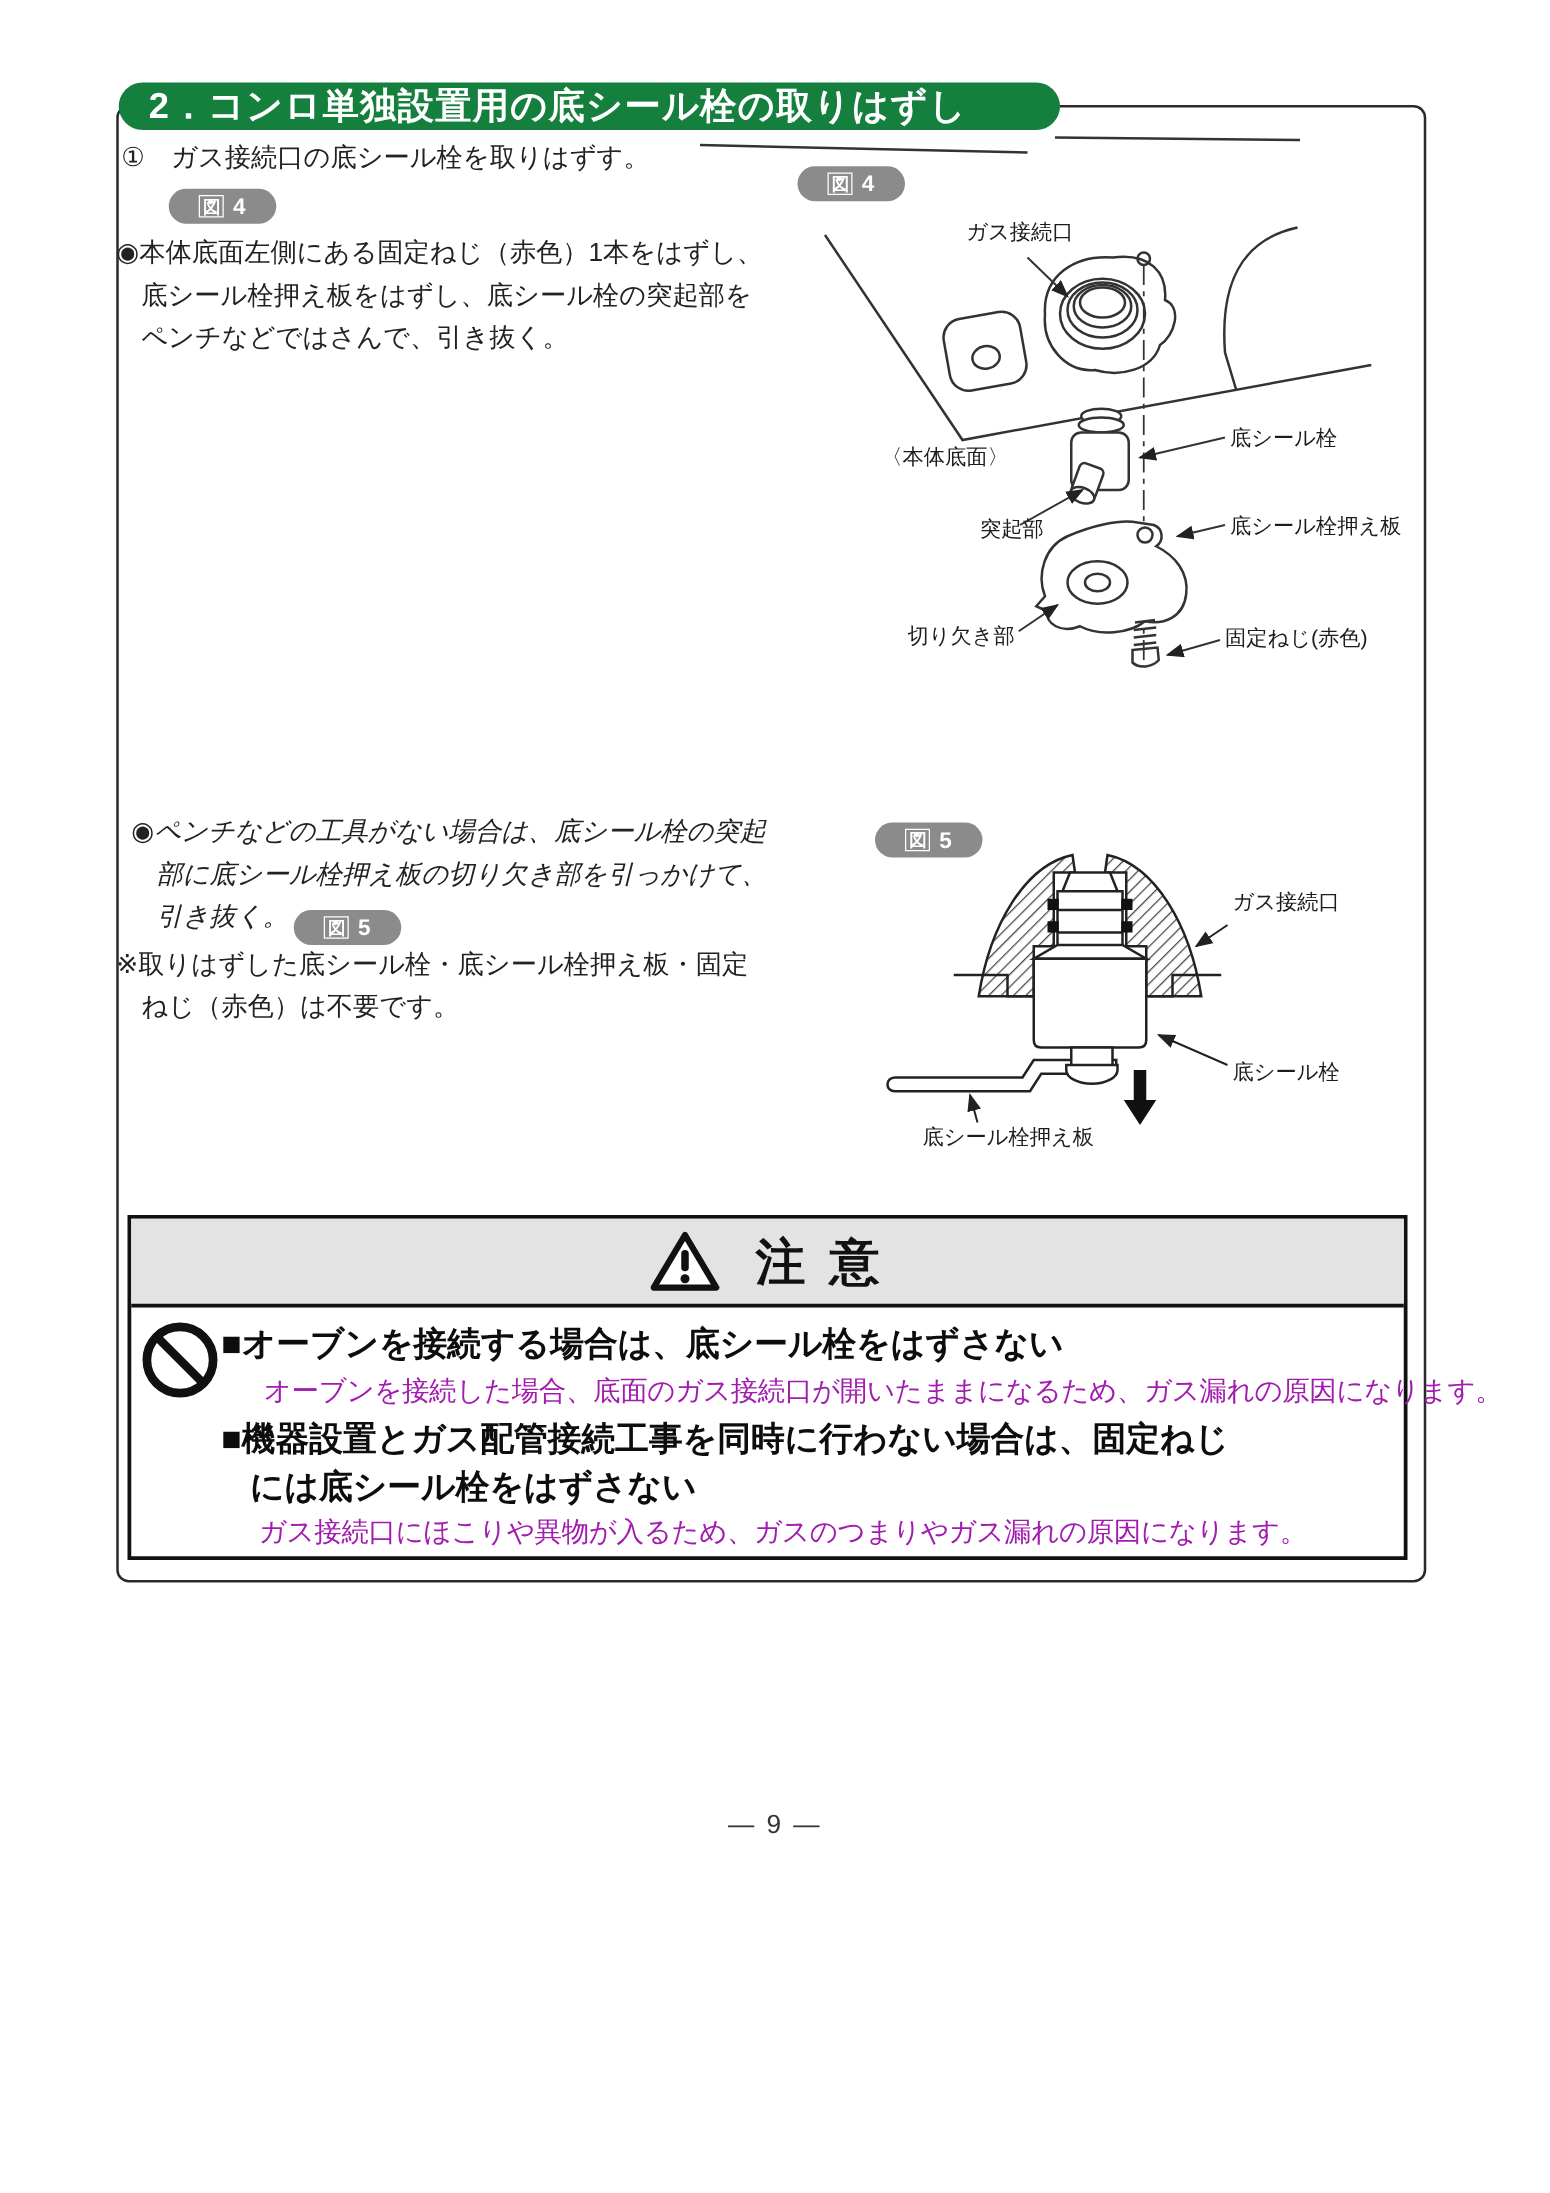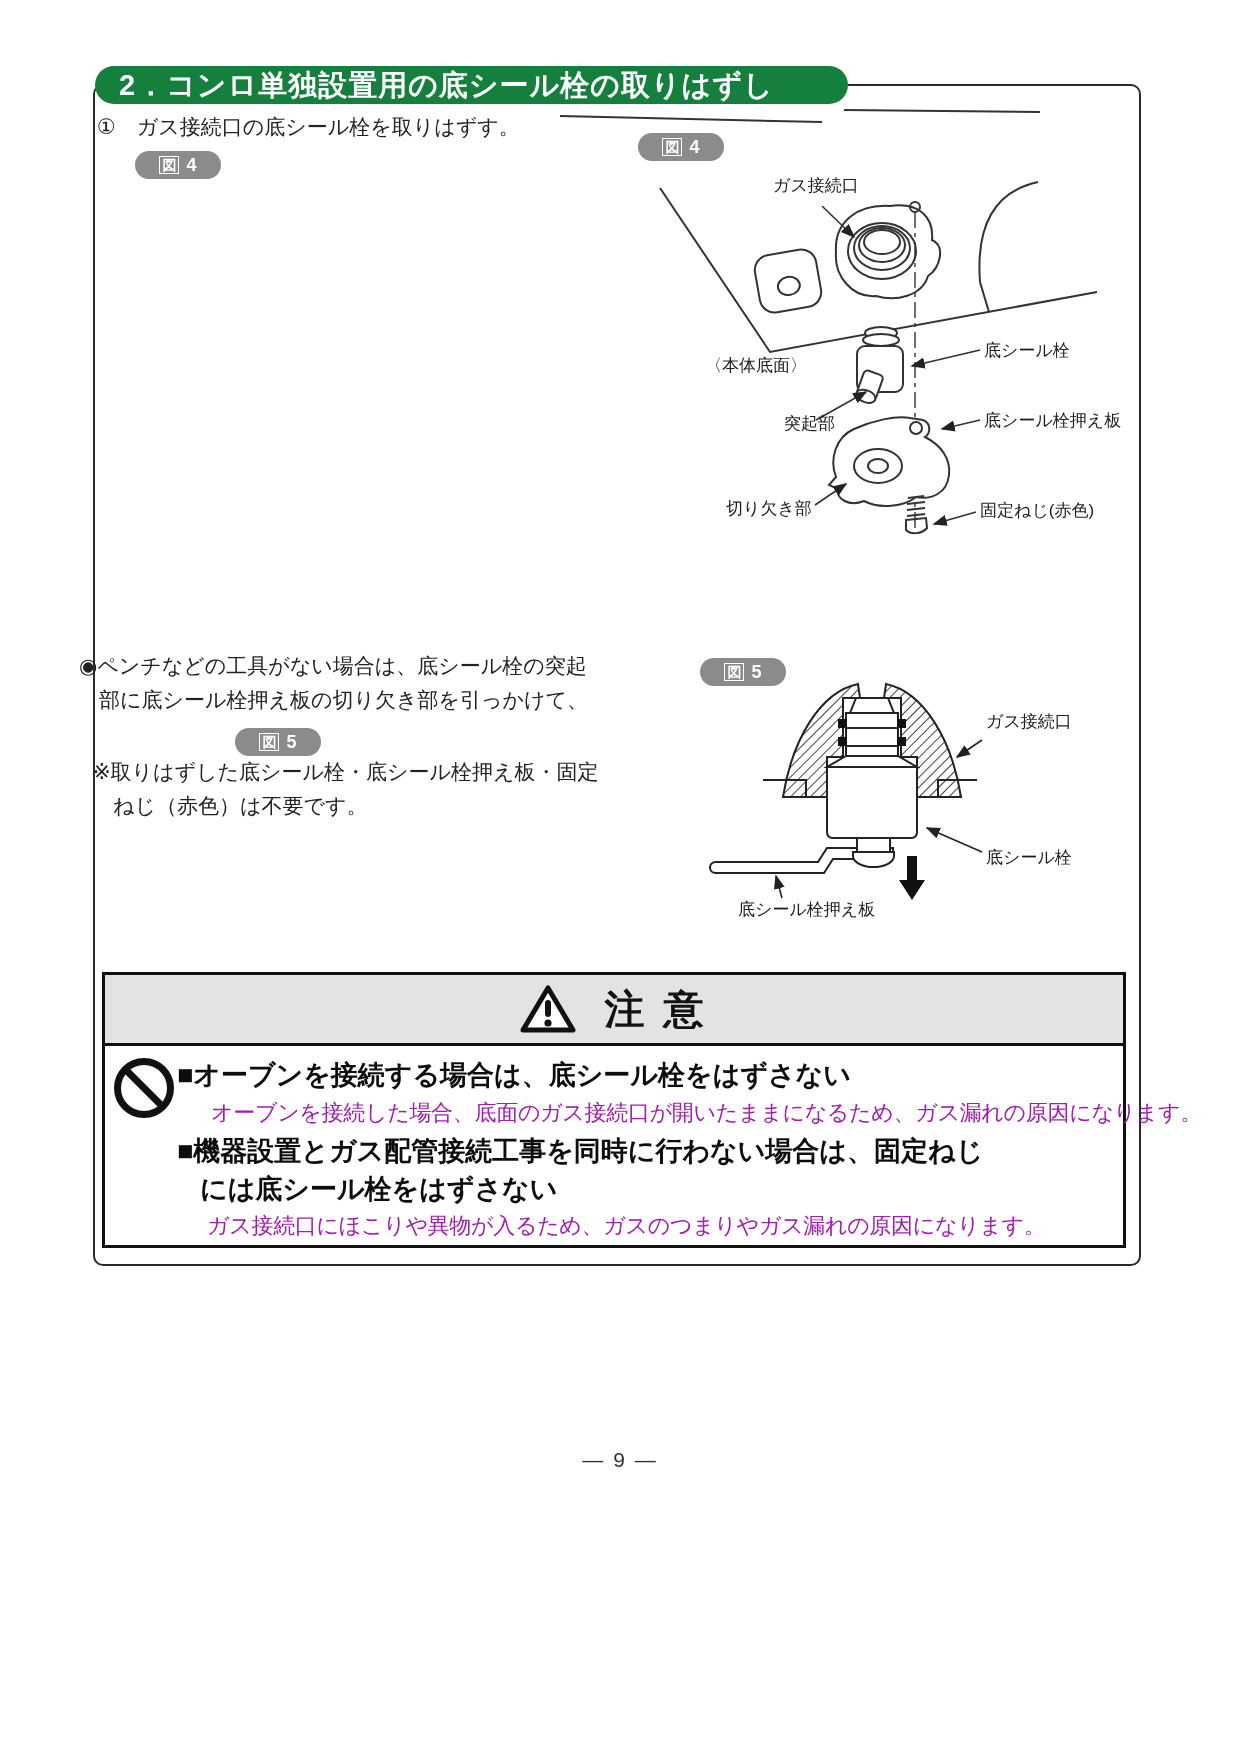--- a/index.html
+++ b/index.html
@@ -38,24 +38,30 @@
     <span>2．コンロ単独設置用の底シール栓の取りはずし</span>
   </div>
 
   <div class="abs step1">①　ガス接続口の底シール栓を取りはずす。</div>
 
   <div class="abs badge" style="left:135px;top:151px;">
     <span class="zu">図</span>
       <span>4</span>
   </div>
 
-
-  <div class="abs para" style="left:79px;top:649px;">
+  <div class="abs para" style="left:93px;top:186px;">
+    <div>◉本体底面左側にある固定ねじ（赤色）1本をはずし、</div>
+    <div class="indent">底シール栓押え板をはずし、底シール栓の突起部を</div>
+    <div class="indent">ペンチなどではさんで、引き抜く。</div>
+  </div>
+
+  <div class="abs para" style="left:105px;top:649px;font-style:italic;">
     <div>◉ペンチなどの工具がない場合は、底シール栓の突起</div>
     <div class="indent">部に底シール栓押え板の切り欠き部を引っかけて、</div>
+    <div class="indent">引き抜く。</div>
   </div>
 
   <div class="abs badge" style="left:235px;top:728px;">
     <span class="zu">図</span>
       <span>5</span>
   </div>
 
   <div class="abs para" style="left:93px;top:755px;">
     <div>※取りはずした底シール栓・底シール栓押え板・固定</div>
     <div class="indent">ねじ（赤色）は不要です。</div>

